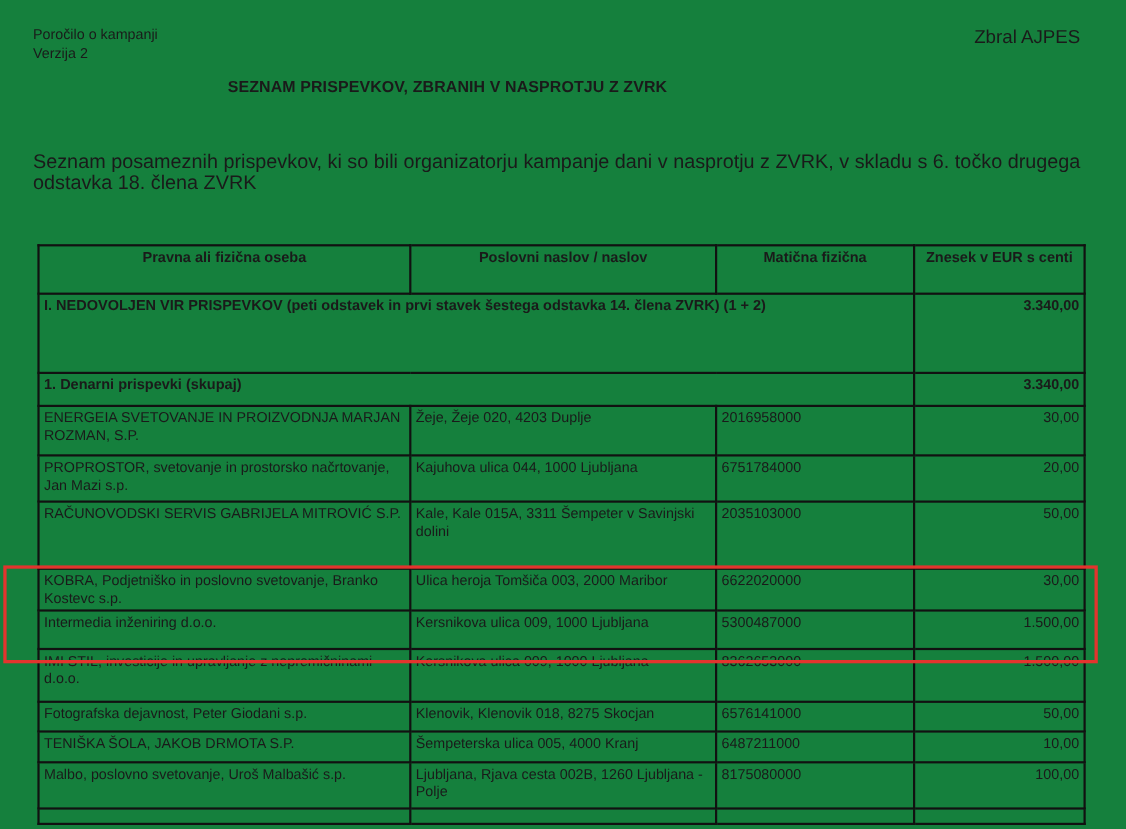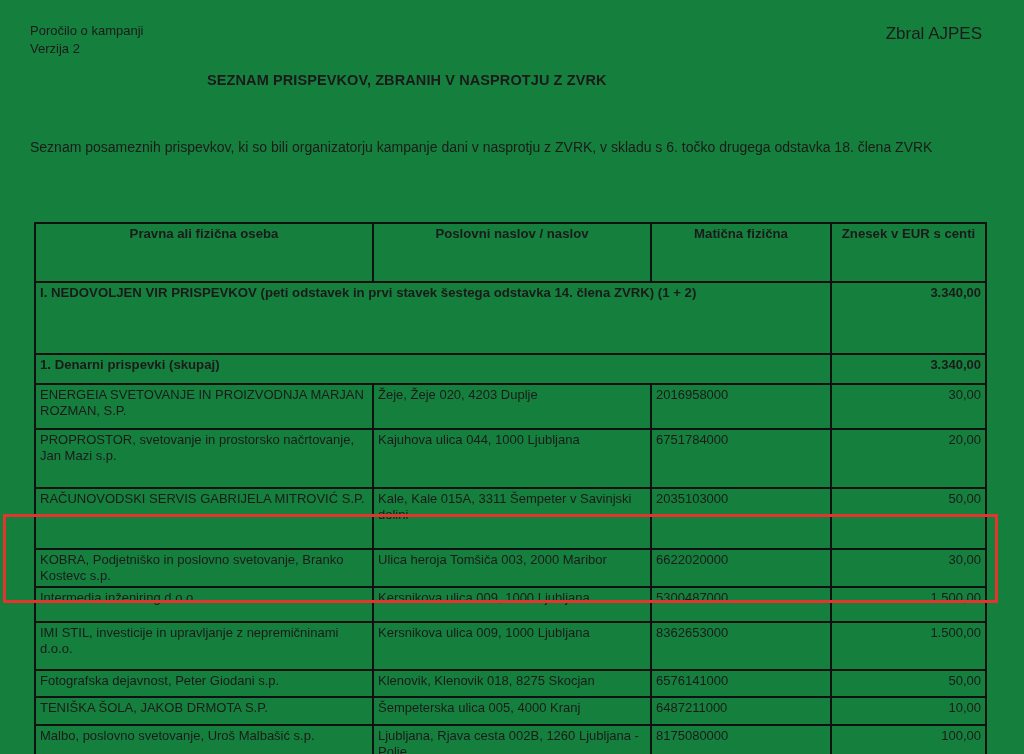--- a/index.html
+++ b/index.html
@@ -13,21 +13,21 @@
     color: #1a1a1a;
   }
   .doc-meta { position: absolute; left: 30px; top: 22px; font-size: 13px; line-height: 18px; }
   .collector { position: absolute; right: 42px; top: 24px; font-size: 17px; }
   .doc-title {
     position: absolute; left: 207px; top: 72px;
     font-size: 14.5px; font-weight: bold; letter-spacing: 0.1px;
   }
   .doc-desc {
     position: absolute; left: 30px; top: 138px; width: 964px;
-    font-size: 14px; line-height: 19px;
+    font-size: 18px; line-height: 19px;
   }
   table.contrib {
     position: absolute; left: 34px; top: 222px;
     border-collapse: collapse; table-layout: fixed;
     width: 951px; font-size: 13px;
   }
   table.contrib td, table.contrib th {
     border: 2px solid #111111;
     vertical-align: top;
     padding: 2px 4px;
@@ -64,41 +64,41 @@
   <div class="doc-desc">Seznam posameznih prispevkov, ki so bili organizatorju kampanje dani v nasprotju z ZVRK, v skladu s 6. točko drugega  odstavka 18. člena ZVRK</div>
 
   <table class="contrib">
     <colgroup>
       <col style="width:338px">
         <col style="width:278px">
         <col style="width:180px">
         <col style="width:155px">
     </colgroup>
     <tbody>
-        <tr style="height:59px">
+        <tr style="height:44px">
       <th class="hdr">Pravna ali fizična oseba</th>
       <th class="hdr">Poslovni naslov / naslov</th>
       <th class="hdr">Matična fizična</th>
       <th class="hdr hdr-amount">Znesek v EUR s centi</th>
     </tr>
     <tr style="height:72px">
       <td class="sec" colspan="3">I. NEDOVOLJEN VIR PRISPEVKOV (peti odstavek in prvi stavek šestega odstavka 14. člena ZVRK) (1 + 2)</td>
       <td class="amount bold">3.340,00</td>
     </tr>
     <tr style="height:30px">
       <td class="sec" colspan="3">1. Denarni prispevki (skupaj)</td>
       <td class="amount bold">3.340,00</td>
     </tr>
     <tr style="height:45px">
       <td>ENERGEIA SVETOVANJE IN PROIZVODNJA MARJAN ROZMAN, S.P.</td>
       <td class="addr">Žeje, Žeje 020, 4203 Duplje</td>
       <td>2016958000</td>
       <td class="amount">30,00</td>
     </tr>
-    <tr style="height:59px">
+    <tr style="height:42px">
       <td>PROPROSTOR, svetovanje in prostorsko načrtovanje, Jan Mazi s.p.</td>
       <td class="addr">Kajuhova ulica 044, 1000 Ljubljana</td>
       <td>6751784000</td>
       <td class="amount">20,00</td>
     </tr>
     <tr style="height:61px">
       <td>RAČUNOVODSKI SERVIS GABRIJELA MITROVIĆ S.P.</td>
       <td class="addr">Kale, Kale 015A, 3311 Šempeter v Savinjski dolini</td>
       <td>2035103000</td>
       <td class="amount">50,00</td>

